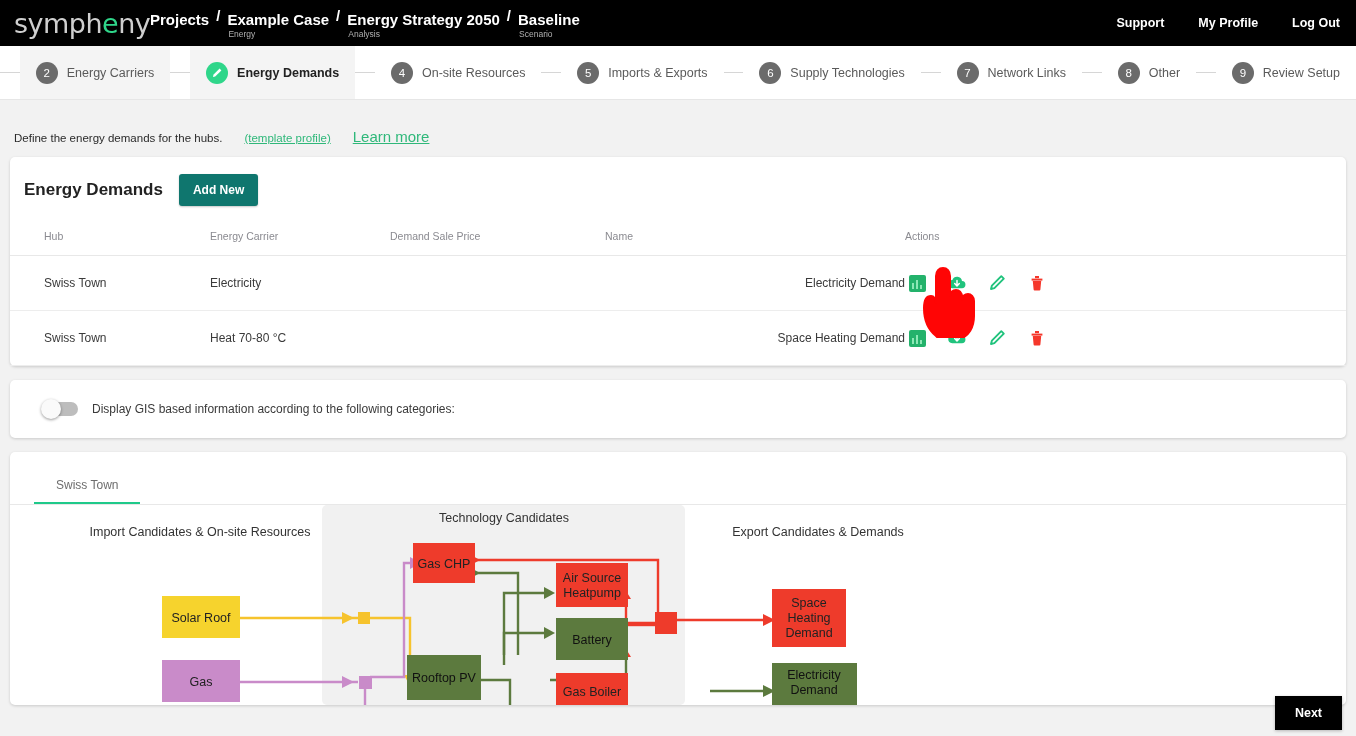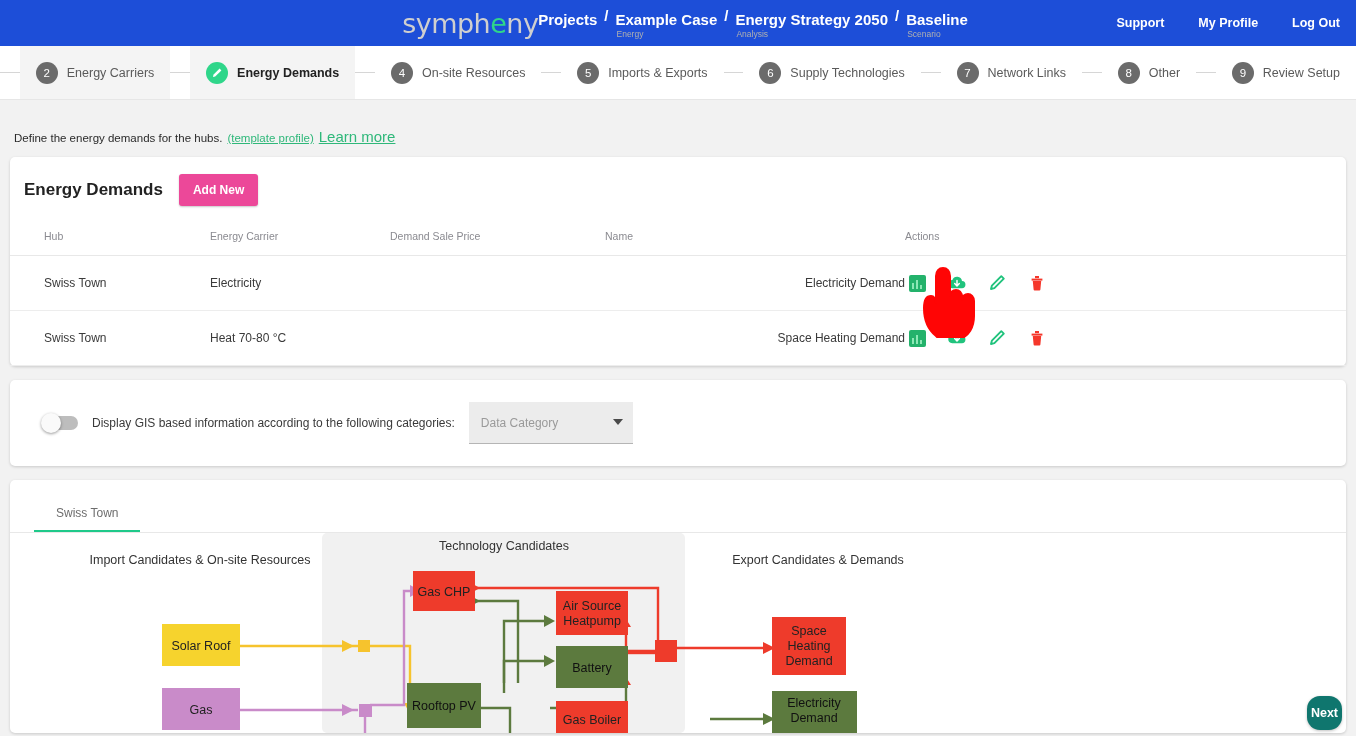--- a/index.html
+++ b/index.html
@@ -5,22 +5,22 @@
   * { box-sizing: border-box; margin: 0; padding: 0; }
   html, body {
     width: 1356px; height: 736px;
     font-family: "Liberation Sans", sans-serif;
     background: #f2f2f2;
     overflow: hidden;
   }
 
   
   .topnav {
-    height: 46px; background: #1d4ed8; color: #fff;
-    display: flex; align-items: center; position: relative; justify-content: center;
+    height: 46px; background: #000000; color: #fff;
+    display: flex; align-items: center; position: relative;
   }
   .logo {
     font-size: 27px; letter-spacing: -0.5px; color: #cfcfcf;
     font-family: "DejaVu Sans", sans-serif; font-weight: 400;
     padding-left: 14px; width: 150px;
   }
   .logo .e { color: #2fd68a; }
   .crumbs { display: flex; align-items: flex-start; }
   .crumb { display: flex; flex-direction: column; align-items: flex-start; margin-top: 4px;}
   .crumb .c-main { font-size: 15px; font-weight: bold; color: #fff; line-height: 17px; }
@@ -47,36 +47,36 @@
   .step .circle.done, .step .circle.active { background: #2fd68a; }
   .step .label { font-size: 12.5px; color: #5a5a5a; }
   .step.current .label { color: #222; font-weight: bold; }
   .connector { flex: 1 1 auto; height: 1px; background: #d6d6d6; align-self: center;
                min-width: 14px; max-width: 58px; }
   .svgicon { display: block; }
 
   
   .subtitle {
     font-size: 11.5px; color: #2b2b2b; padding: 16px 0 12px 14px;
-    display: flex; align-items: baseline; gap: 5px;
+    display: flex; align-items: baseline; gap: 22px;
   }
   .subtitle a.tpl { color: #2fb87a; text-decoration: underline; font-size: 11.5px; }
   .subtitle a.learn { color: #2fb87a; font-size: 15px; margin-top: 12px; }
 
   
   .card {
     background: #fff; margin: 0 10px 14px 10px; border-radius: 5px;
     box-shadow: 0 1px 3px rgba(0,0,0,.17);
   }
   .card-head {
     display: flex; align-items: center; gap: 16px; padding: 17px 0 10px 14px;
   }
   .card-title { font-size: 17px; font-weight: bold; color: #222; }
   .btn-green {
-    background: #ec4899; color: #fff; border: none; border-radius: 3px;
+    background: #0f766e; color: #fff; border: none; border-radius: 3px;
     font-size: 12px; font-weight: bold; padding: 9px 14px; cursor: pointer;
     box-shadow: 0 1px 2px rgba(0,0,0,.22);
   }
 
   table.dt { width: 100%; border-collapse: collapse; }
   table.dt th {
     text-align: left; font-size: 10.5px; font-weight: normal; color: #8a8a90;
     padding: 14px 0 13px 0; border-bottom: 1px solid #e8e8e8;
   }
   table.dt td {
@@ -119,22 +119,22 @@
   .tabs { display: flex; padding: 18px 0 0 24px; border-bottom: 1px solid #e8e8e8; }
   .tab { font-size: 12px; color: #6d6d6d; padding: 8px 22px 10px 22px;
          border-bottom: 2px solid #1fc98a; cursor: pointer; }
   .diagram { position: relative; height: 200px; }
   .diagram svg { position: absolute; left: 0; top: 0; }
 
   
   .footer { position: absolute; left: 0; bottom: 0; width: 1356px; height: 46px;
             display: flex; align-items: center; justify-content: flex-end;
             padding-right: 14px; }
-  .btn-next { background: #0f766e; color: #fff; border: none; border-radius: 13px;
-              font-size: 12.5px; font-weight: bold; padding: 10px 4px; cursor: pointer;
+  .btn-next { background: #000000; color: #fff; border: none; border-radius: 0;
+              font-size: 12.5px; font-weight: bold; padding: 10px 20px; cursor: pointer;
               box-shadow: 0 1px 3px rgba(0,0,0,.25); }
 
   .cursor-hand { position: absolute; pointer-events: none; z-index: 50; }
 </style>
 </head>
 <body>
 
 <div class="topnav">
   <div class="logo">
     <span>symph</span><span class="e">e</span><span>ny</span>
@@ -319,24 +319,20 @@
     </tbody>
   </table>
 </div>
 
 <div class="card">
   <div class="gis">
     <div class="toggle">
       <div class="knob"></div>
     </div>
     <span class="gis-label">Display GIS based information according to the following categories:</span>
-    <div class="select">
-      <span class="ph">Data Category</span>
-      <span class="arrow"></span>
-    </div>
   </div>
 </div>
 
 <div class="card diagcard">
   <div class="tabs">
     <div class="tab">Swiss Town</div>
   </div>
 
   <div class="diagram">
     <svg width="1336" height="200" viewBox="0 0 1336 200">

